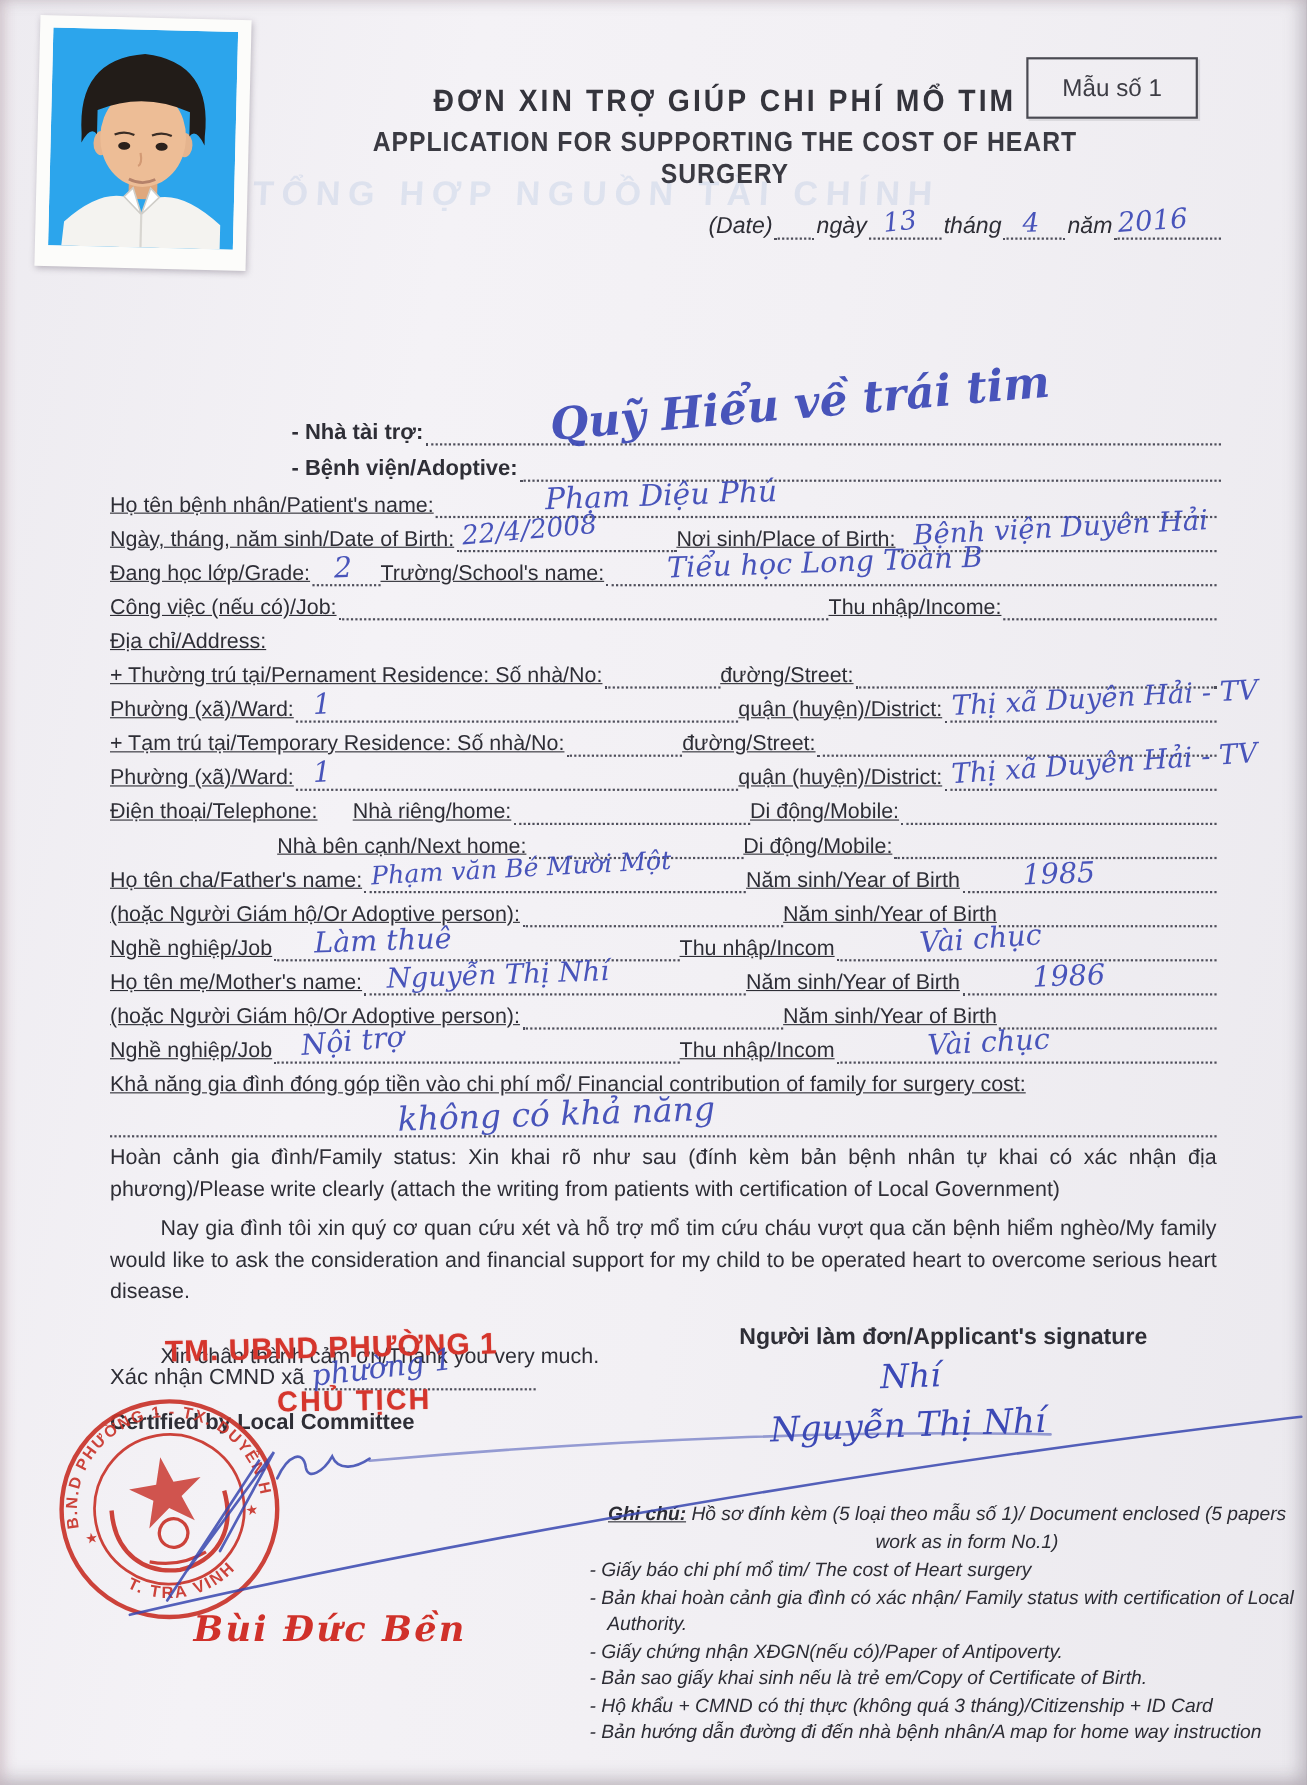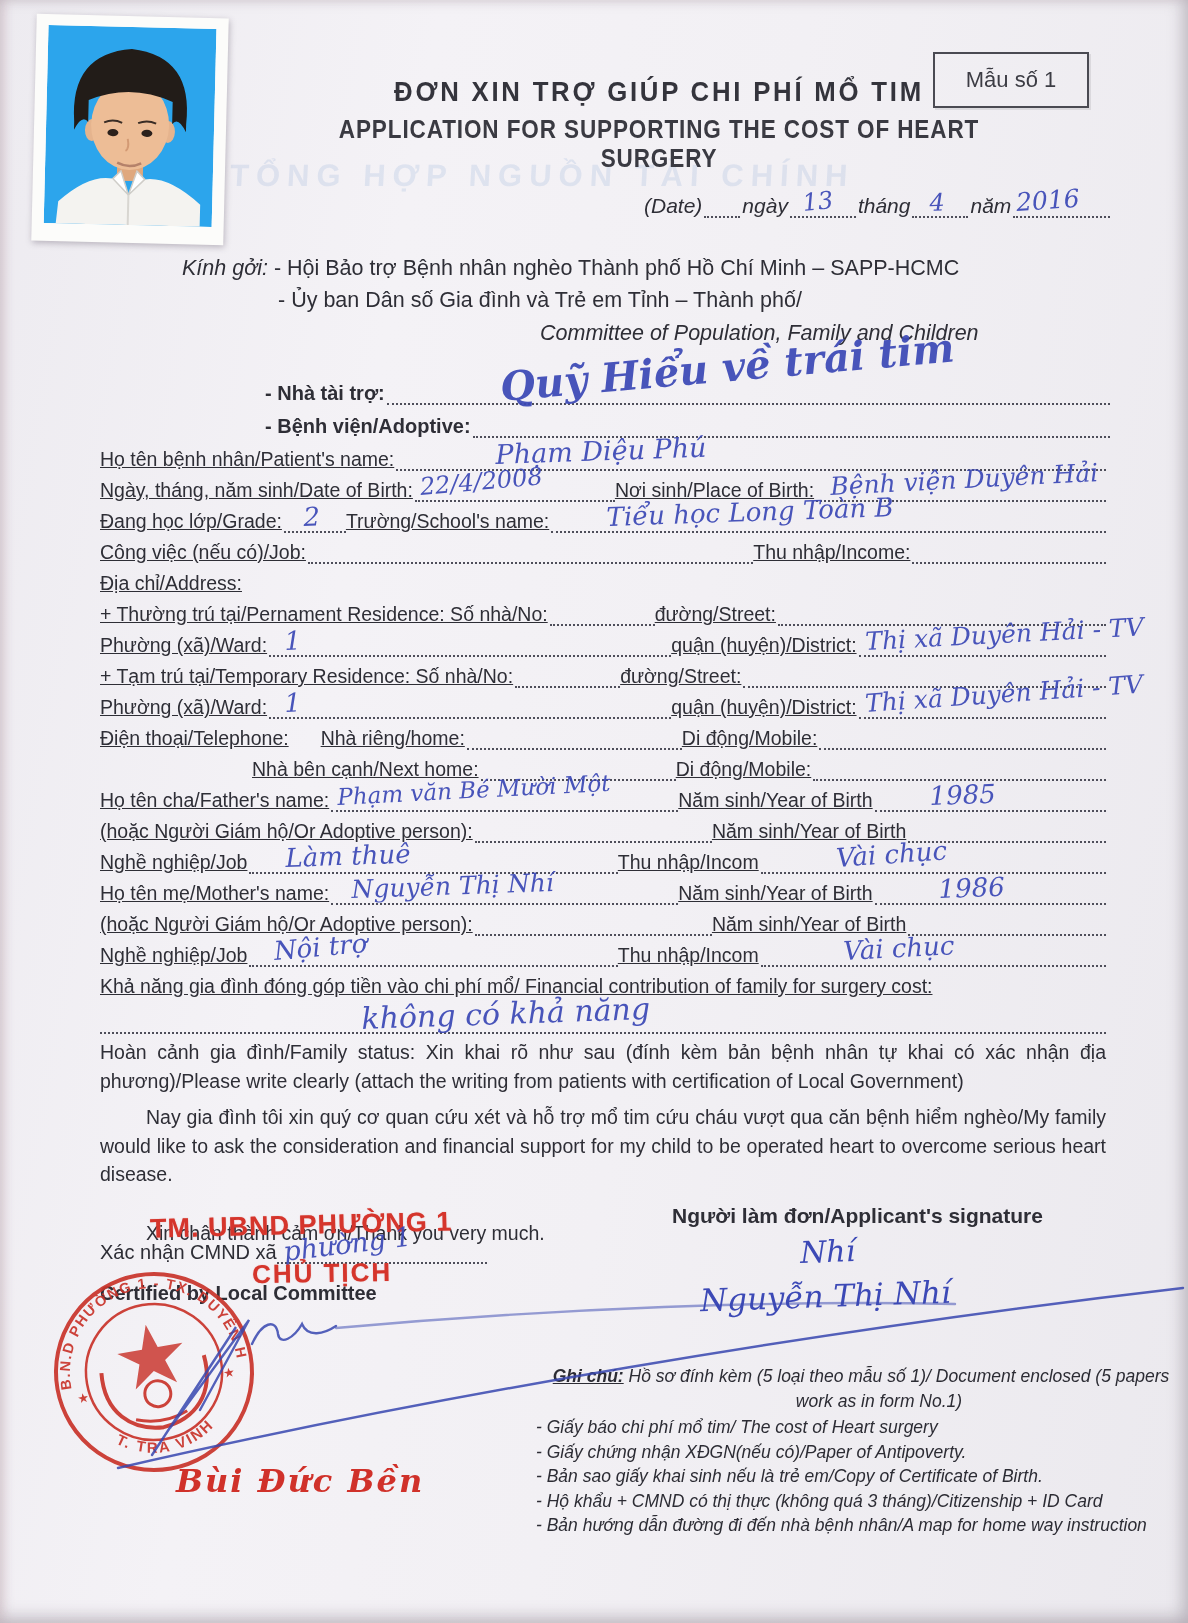--- a/index.html
+++ b/index.html
@@ -109,25 +109,20 @@
     <span class="dl">tháng</span>
     <span class="fill" style="flex:0 0 56px">
       <span class="hw" style="left:18px;font-size:24px">4</span>
     </span>
     <span class="dl">năm</span>
     <span class="fill" style="flex:1">
       <span class="hw" style="left:4px;font-size:25px;transform:rotate(-4deg)">2016</span>
     </span>
   </div>
 
-  <div class="recips">
-    <div><i>Kính gởi:</i> <span>- Hội Bảo trợ Bệnh nhân nghèo Thành phố Hồ Chí Minh – SAPP-HCMC</span></div>
-    <div class="l2">- Ủy ban  Dân số Gia đình và Trẻ em Tỉnh – Thành phố/</div>
-    <div class="l3">Committee of Population, Family and Children</div>
-  </div>
 
   <div class="sponsor-block">
     <div class="srow">
       <span class="lbl">- Nhà tài trợ:</span>
       <span class="fill">
         <span class="hw" style="left:16%;font-size:40px;bottom:-4px;transform:rotate(-5deg)">Quỹ Hiểu về trái tim</span>
       </span>
     </div>
     <div class="srow">
       <span class="lbl">- Bệnh viện/Adoptive:</span>
@@ -337,20 +332,21 @@
 
   <div class="chairman">Bùi Đức Bền</div>
 
   <div class="sig-title">Người làm đơn/Applicant's signature</div>
   <div class="sig-short sig-hw">Nhí</div>
   <div class="sig-full sig-hw">Nguyễn Thị Nhí</div>
 
   <div class="notes">
     <div class="note-intro"><span class="u">Ghi chú:</span> <span>Hồ sơ đính kèm (5 loại theo mẫu số 1)/ Document enclosed (5 papers work as in form No.1)</span></div>
     <div class="note-item">- Giấy báo chi phí mổ tim/ The cost of Heart surgery</div>
+    <div class="note-item">- Bản khai hoàn cảnh gia đình có xác nhận/ Family status with certification of Local Authority.</div>
     <div class="note-item">- Giấy chứng nhận XĐGN(nếu có)/Paper of Antipoverty.</div>
     <div class="note-item">- Bản sao giấy khai sinh nếu là trẻ em/Copy of Certificate of Birth.</div>
     <div class="note-item">- Hộ khẩu  + CMND có thị thực (không quá 3 tháng)/Citizenship + ID Card</div>
     <div class="note-item">- Bản hướng dẫn đường đi đến nhà bệnh nhân/A map for home way instruction</div>
   </div>
 
   <svg class="ink-overlay" width="1188" height="1623" viewBox="0 0 1188 1623">
     <g fill="none" stroke="#3847b0" stroke-width="2.4" stroke-linecap="round" opacity=".85">
       <path d="M152,1455 L236,1327 L170,1428 L249,1320 L200,1410"></path>
       <path d="M252,1344 c 10,-22 24,-26 26,-10 c 2,12 16,4 24,-10 c 6,14 22,10 34,2"></path>

